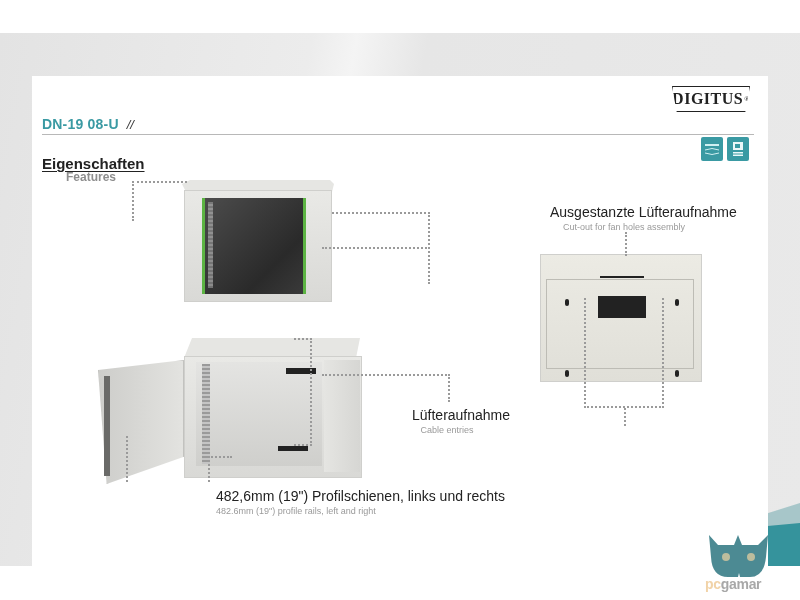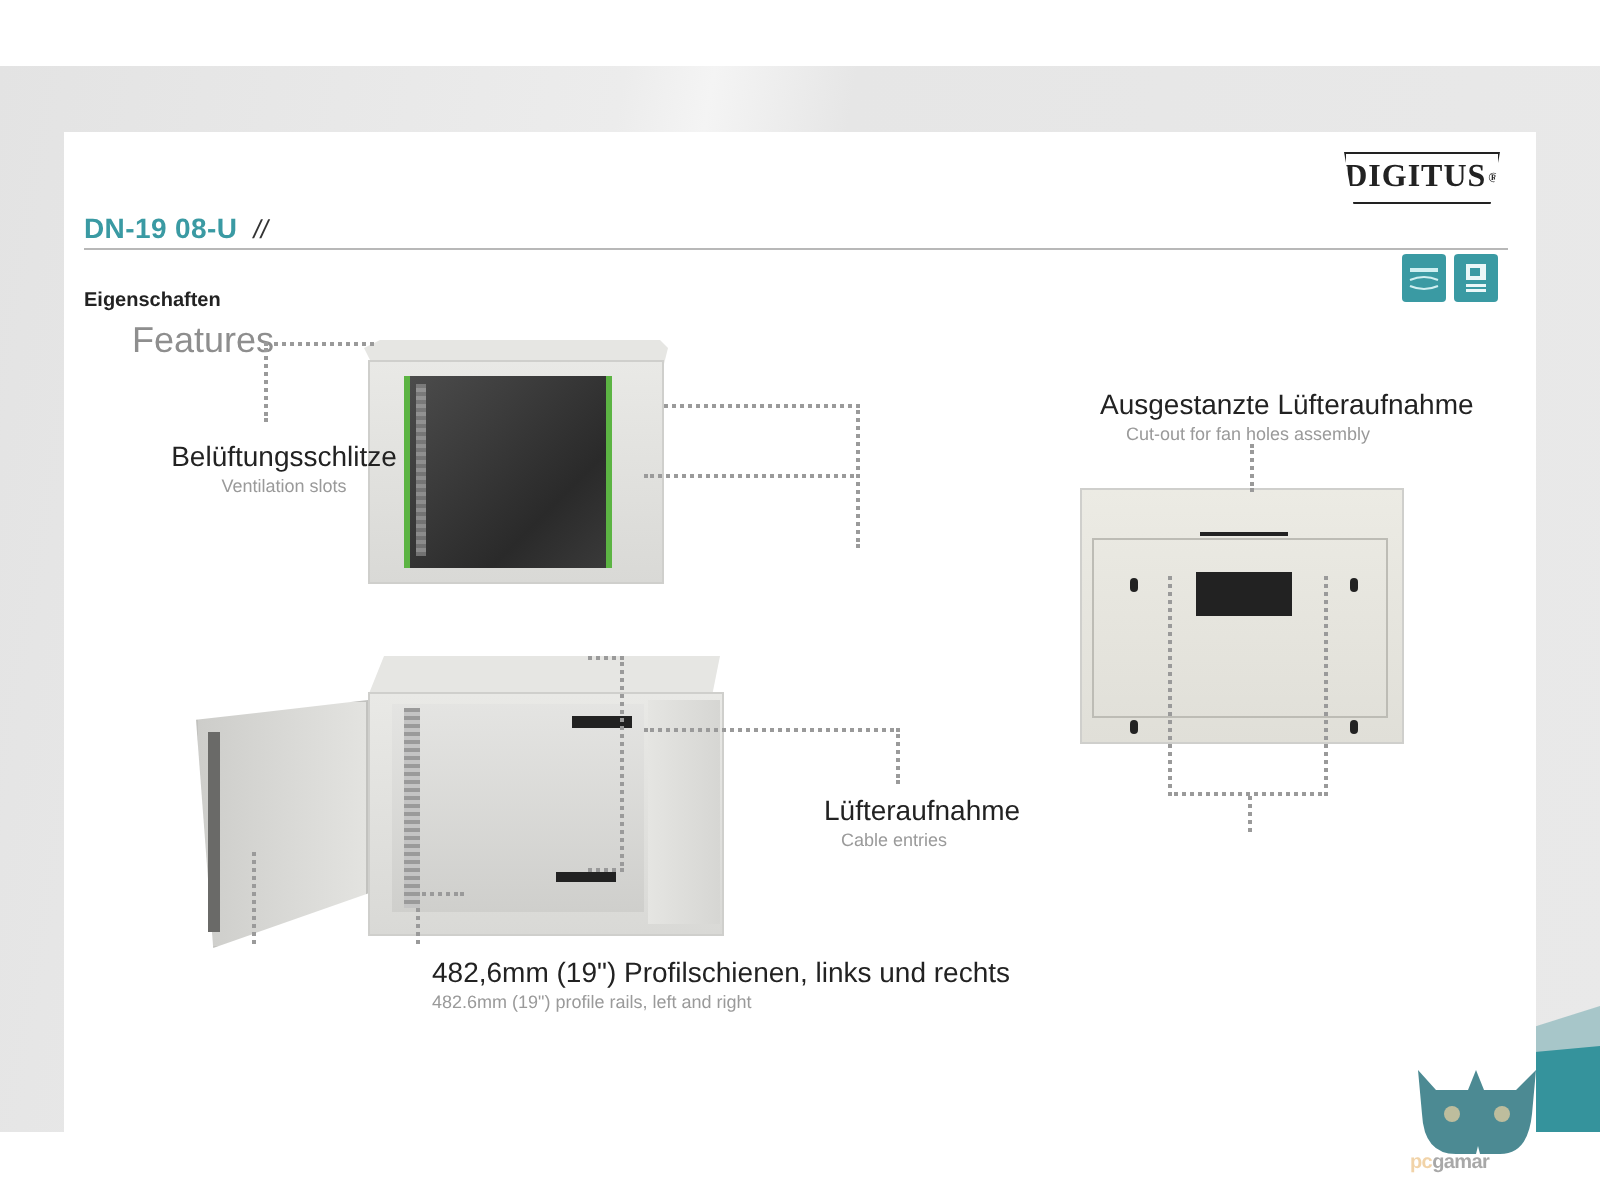--- a/index.html
+++ b/index.html
@@ -16,21 +16,21 @@
       background: #3a9aa3;
       clip-path: polygon(330px 533px, 800px 490px, 800px 533px);
     }
     .teal-wedge2 {
       position: absolute; left: 0; top: 0; width: 800px; height: 533px;
       background: #2f8690;
       clip-path: polygon(600px 533px, 800px 470px, 800px 533px, 650px 533px);
       opacity: .35;
     }
     .card {
-      position: absolute; left: 32px; top: 66px; width: 736px; height: 523px;
+      position: absolute; left: 32px; top: 76px; width: 736px; height: 523px;
       background: #ffffff;
     }
 
     .title-row { position: absolute; left: 10px; top: 40px; display: flex; align-items: baseline; white-space: nowrap; }
     .model { color: #3a9aa3; font-weight: bold; font-size: 14px; letter-spacing: .2px; }
     .sep { color: #333; font-size: 13px; margin: 0 8px 0 8px; font-style: italic; }
     .product { color: #222; font-size: 13px; }
     .rule { position: absolute; left: 10px; top: 58px; width: 712px; height: 1px; background: #b8b8b8; }
 
     .logo {
@@ -38,22 +38,22 @@
       border: 1.5px solid #222;
       display: flex; align-items: center; justify-content: center;
       font-family: "Liberation Serif", serif; font-weight: bold; font-size: 16px; color: #222; letter-spacing: .5px;
       clip-path: polygon(0 0, 100% 0, 94% 100%, 6% 100%);
     }
     .logo sup { font-size: 7px; margin-left: 1px; }
 
     .badges { position: absolute; left: 669px; top: 61px; display: flex; gap: 4px; }
     .badge { width: 22px; height: 24px; background: #3a9aa3; border-radius: 2px; display: flex; align-items: center; justify-content: center; }
 
-    .section-h { position: absolute; left: 10px; top: 79px; font-weight: bold; font-size: 10px; color: #222; text-underline-offset: 2px; }
-    .section-sub { position: absolute; left: 10px; top: 94px; font-weight: normal; font-size: 18px; color: #8e8e8e; padding-left: 24px; }
+    .section-h { position: absolute; left: 10px; top: 79px; font-weight: bold; font-size: 15px; color: #222; text-decoration: underline; text-underline-offset: 2px; }
+    .section-sub { position: absolute; left: 10px; top: 94px; font-weight: bold; font-size: 12px; color: #8e8e8e; padding-left: 24px; }
 
     .label { position: absolute; text-align: center; white-space: nowrap; }
     .label .de { font-size: 14px; color: #222; display: block; }
     .label .en { font-size: 9px; color: #9a9a9a; display: block; margin-top: 2px; }
     .label.left { text-align: left; }
 
     .dots { position: absolute; border-color: #9a9a9a; border-style: dotted; border-width: 0; }
 
     
     .cab { position: absolute; }
@@ -61,21 +61,21 @@
     .cab-top { position: absolute; background: #e6e6e3; }
     .cab-glass { position: absolute; background: linear-gradient(135deg, #4c4c4c, #2a2a2a 70%, #3a3a3a); }
     .green { position: absolute; width: 3px; background: #5cb443; }
     .cab-interior { position: absolute; background: linear-gradient(180deg, #e4e4e2, #cfcfcc); }
     .rail { position: absolute; background: repeating-linear-gradient(180deg, #9a9a9a 0 2px, #c4c4c4 2px 4px); }
     .door { position: absolute; background: linear-gradient(90deg, #cdcdca, #e3e3e0); border: 1px solid #c2c2bf; }
     .cutout { position: absolute; background: #222; }
     .screw { position: absolute; width: 4px; height: 7px; background: #222; border-radius: 2px; }
 
     .watermark { position: absolute; left: 704px; top: 533px; width: 70px; height: 50px; }
-    .wm-text { position: absolute; left: 705px; top: 576px; font-size: 10px; font-weight: bold; color: #a8a8a8; letter-spacing: -.3px; }
+    .wm-text { position: absolute; left: 705px; top: 576px; font-size: 14px; font-weight: bold; color: #a8a8a8; letter-spacing: -.3px; }
     .wm-text .pc { color: #f1d3a8; }
   </style>
 </head>
 <body>
 
 <div class="slide-band">
   <div class="teal-wedge"></div>
   <div class="teal-wedge2"></div>
 </div>
 
@@ -115,24 +115,20 @@
   <div class="cab" style="left:150px; top:104px; width:152px; height:126px;">
     <div class="cab-top" style="left:0; top:0; width:152px; height:12px; clip-path: polygon(4px 12px, 0 4px, 8px 0, 148px 0, 152px 4px, 150px 12px);"></div>
     <div class="cab-body" style="left:2px; top:10px; width:148px; height:112px;"></div>
     <div class="cab-glass" style="left:22px; top:18px; width:100px; height:96px;"></div>
     <div class="green" style="left:20px; top:18px; height:96px;"></div>
     <div class="green" style="left:121px; top:18px; height:96px;"></div>
     <div class="rail" style="left:26px; top:22px; width:5px; height:86px; opacity:.6;"></div>
   </div>
 
   <div class="dots" style="left:100px; top:105px; width:55px; height:40px; border-top-width:2px; border-left-width:2px;"></div>
-  <div class="label" style="left:40px; top:154px; width:140px;">
-    <span class="de">Belüftungsschlitze</span>
-    <span class="en">Ventilation slots</span>
-  </div>
 
   <div class="dots" style="left:300px; top:136px; width:98px; height:72px; border-top-width:2px; border-right-width:2px;"></div>
   <div class="dots" style="left:290px; top:171px; width:108px; height:0; border-top-width:2px;"></div>
 
   <div class="cab" style="left:508px; top:178px; width:162px; height:128px;">
     <div class="cab-body" style="left:0; top:0; width:162px; height:128px; background:linear-gradient(180deg,#ecebe4,#e0dfd8);"></div>
     <div style="position:absolute; left:6px; top:25px; width:148px; height:90px; border:1px solid #bdbcb5;"></div>
     <div class="cutout" style="left:58px; top:42px; width:48px; height:22px;"></div>
     <div class="cutout" style="left:60px; top:22px; width:44px; height:2px;"></div>
     <div class="screw" style="left:25px; top:45px;"></div>

